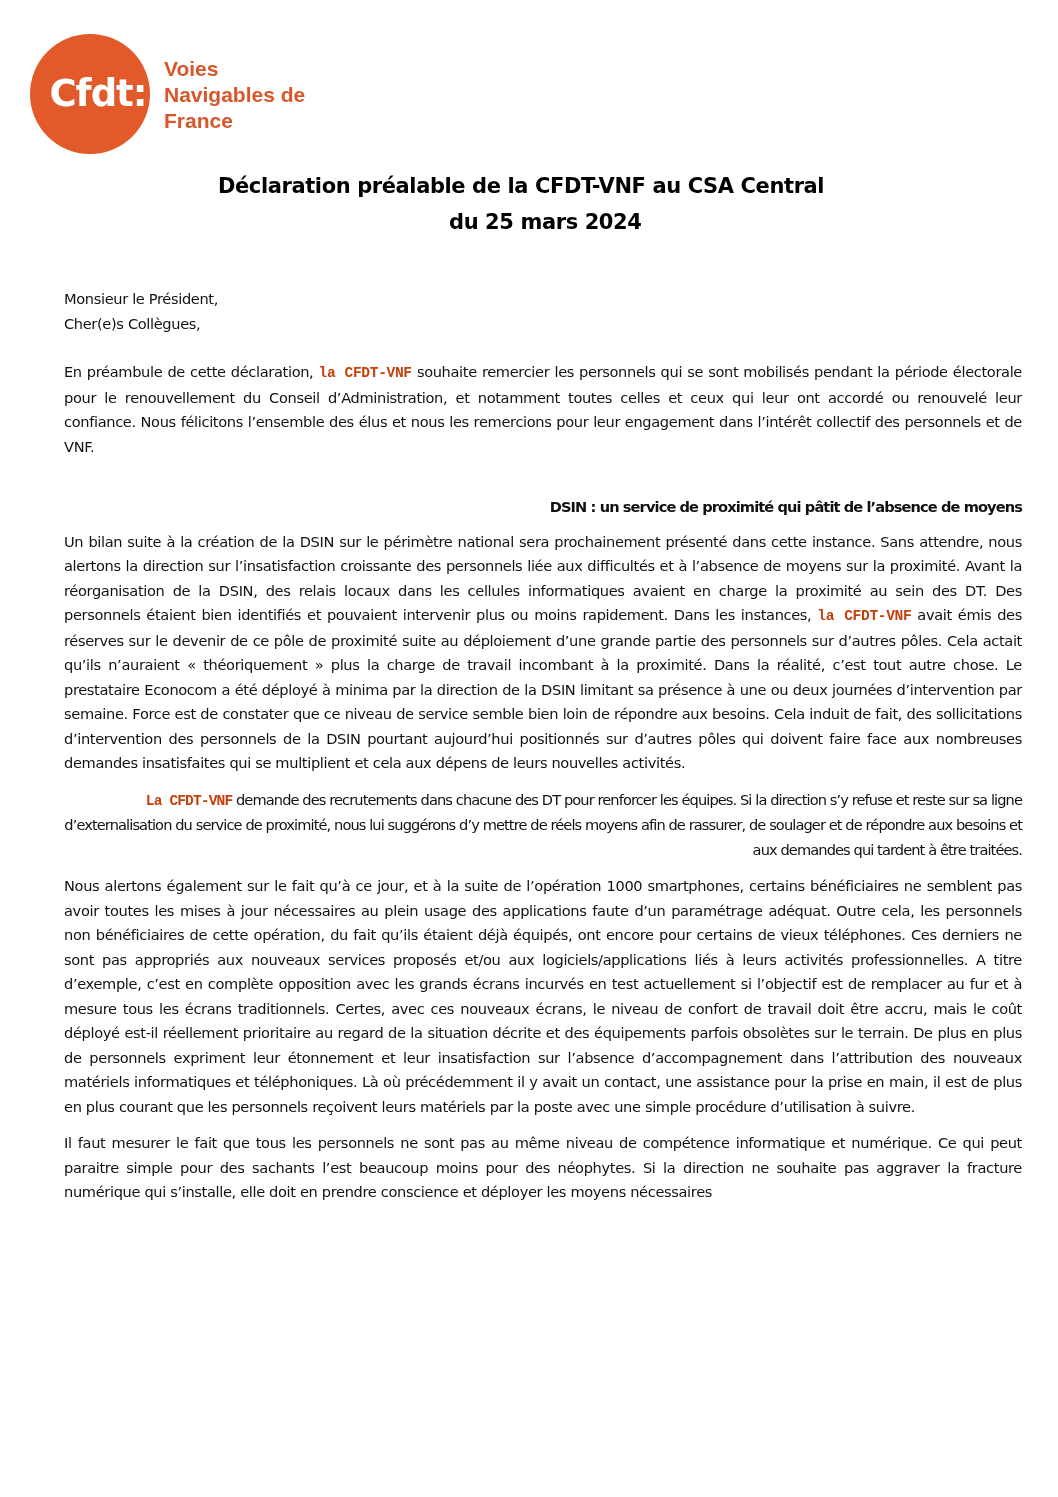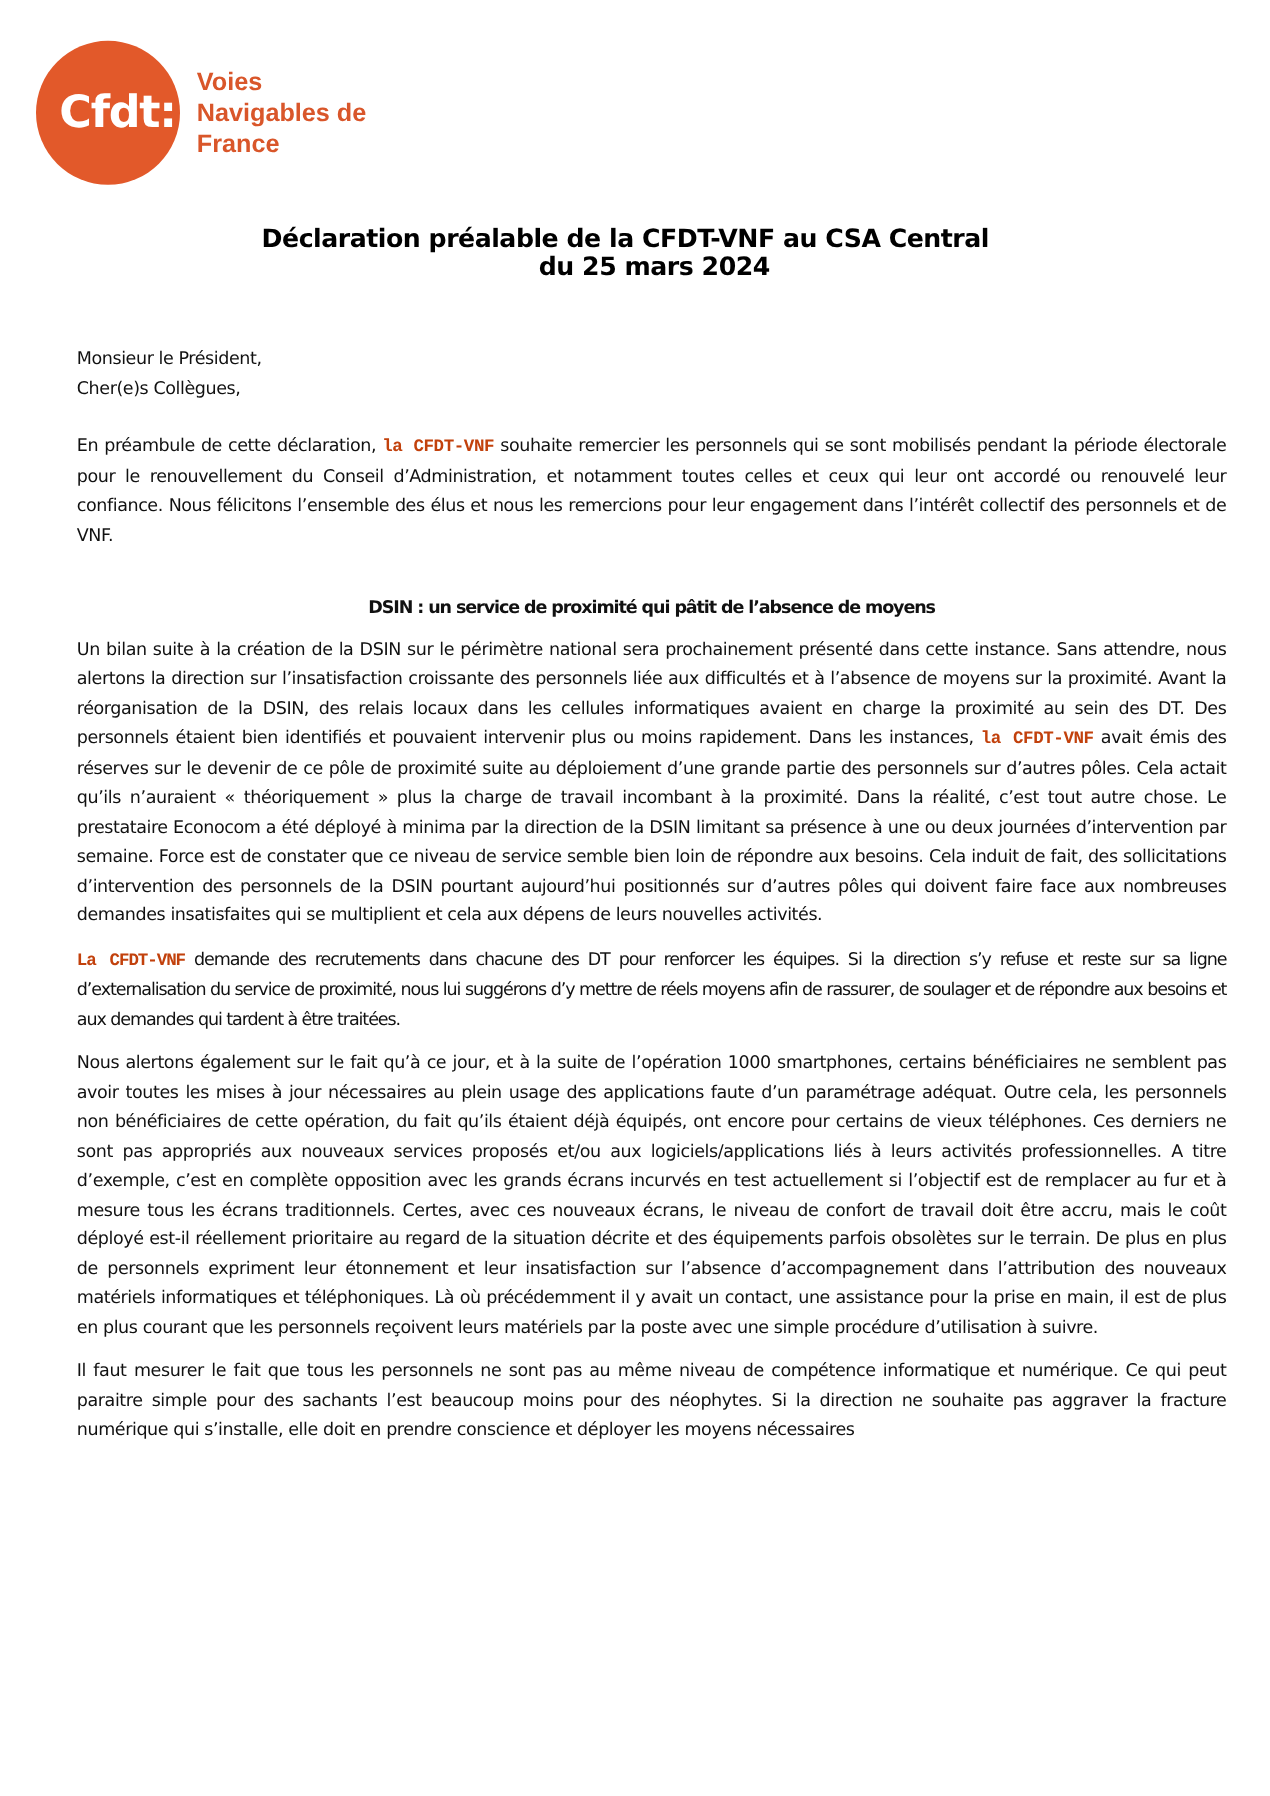--- a/index.html
+++ b/index.html
@@ -22,36 +22,36 @@
     .logo-text {
       position: absolute; left: 164px; top: 56px;
       color: #d9562a; font-weight: bold; font-size: 21px; line-height: 26px;
       font-family: "Liberation Sans", sans-serif;
     }
     .title {
       position: absolute; left: 0; width: 1058px; top: 168px;
       font-family: "DejaVu Sans", sans-serif; font-weight: bold; font-size: 21px;
       line-height: 36px; color: #000;
     }
-    .title .l1 { position: absolute; left: 218px; top: 13px; white-space: nowrap; letter-spacing: -0.4px; }
+    .title .l1 { position: absolute; left: 218px; top: 0; white-space: nowrap; letter-spacing: -0.4px; }
     .title .l2 { position: absolute; left: 449px; top: 36px; white-space: nowrap; letter-spacing: -0.4px; }
     .content {
       position: absolute; left: 64px; width: 958px; top: 287px;
       font-family: "DejaVu Sans", sans-serif; font-size: 14.6px; line-height: 24.5px;
       text-align: justify; letter-spacing: -0.35px;
     }
     .content p { margin: 0; }
     .salutation { margin-bottom: 24px !important; }
     .para { margin-bottom: 12px !important; }
     .gap { margin-bottom: 36px !important; }
     .hl { color: #c2410c; font-weight: bold; font-family: Liberation Mono, monospace; }
     .subhead {
       text-align: center; font-weight: bold; margin: 2px 0 10px 0 !important;
     }
-    .condensed { letter-spacing: -0.9px; }
+    .condensed { letter-spacing: -0.9px; text-align: right; }
   </style>
 </head>
 <body>
 
 <div class="logo">
   <div class="logo-circle"></div>
   <div class="logo-mark">Cfdt:</div>
 </div>
 <div class="logo-text">
   <div>Voies</div>

